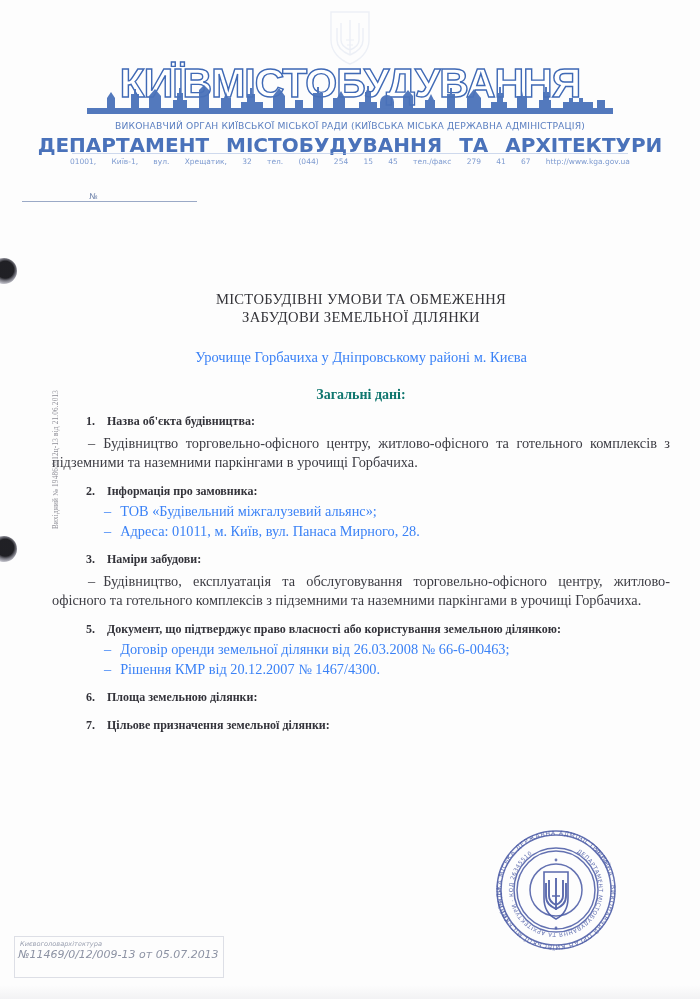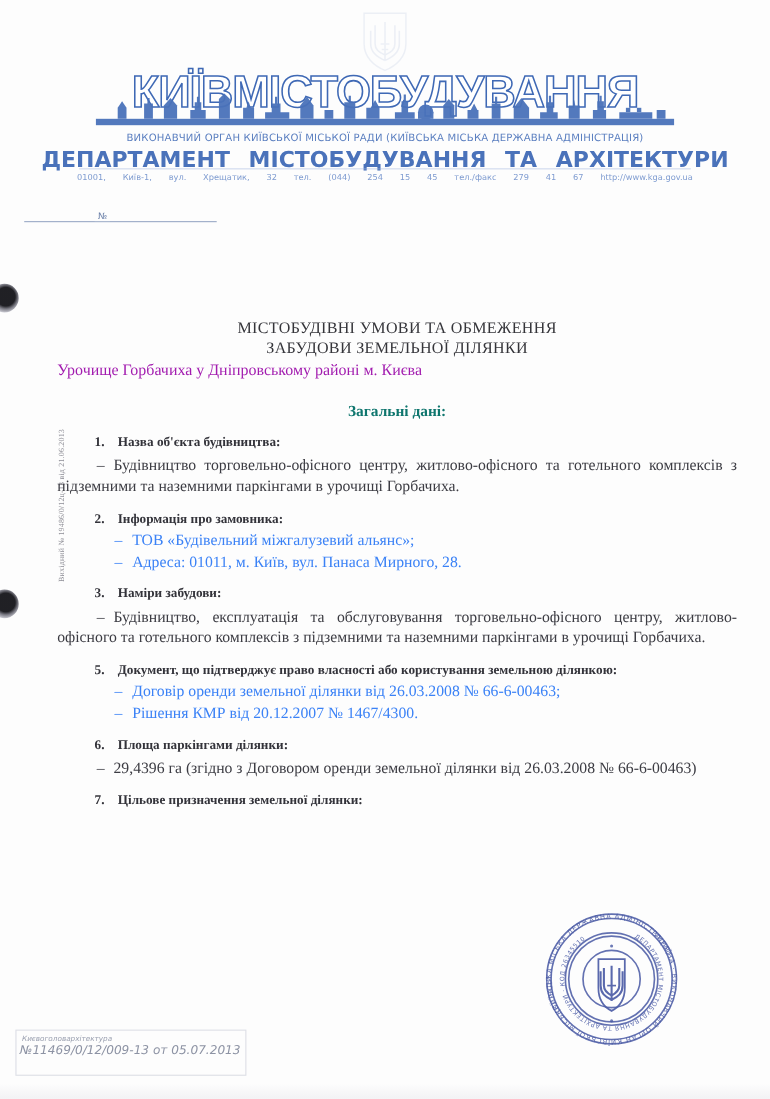--- a/index.html
+++ b/index.html
@@ -84,21 +84,21 @@
   }
 
   
   .doc-body{position:absolute;left:52px;right:30px;top:290px;}
 
   .title{
     text-align:center;font-weight:400;font-size:14.6px;
     letter-spacing:.3px;line-height:18px;color:#35353a;
   }
   .subtitle{
-    font-size:14.5px;margin-top:3px;color:#a21caf;
+    text-align:center;font-size:14.5px;margin-top:23px;color:#3b82f6;
   }
   .section-head{
     text-align:center;font-weight:700;font-size:14px;margin-top:21px;color:#0f766e;
   }
 
   .item{margin-top:9px;}
   .item-title{
     font-weight:700;font-size:12px;line-height:19px;color:#33333a;
     text-indent:34px;text-align:justify;
   }
@@ -280,24 +280,21 @@
       <div class="bullet">
         <span class="d">–</span><span>Договір оренди земельної ділянки від 26.03.2008 № 66-6-00463;</span>
       </div>
       <div class="bullet">
         <span class="d">–</span><span>Рішення КМР від 20.12.2007 № 1467/4300.</span>
       </div>
     </div>
 
     <div class="item">
       <div class="item-title">
-        <span class="num">6.</span><span>Площа паркінгами ділянки:</span>
-      </div>
-      <div class="para dash">
-        <span class="d">–</span><span>29,4396 га (згідно з Договором оренди земельної ділянки від 26.03.2008 № 66-6-00463)</span>
+        <span class="num">6.</span><span>Площа земельною ділянки:</span>
       </div>
     </div>
 
     <div class="item">
       <div class="item-title">
         <span class="num">7.</span><span>Цільове призначення земельної ділянки:</span>
       </div>
     </div>
 
   </div>

